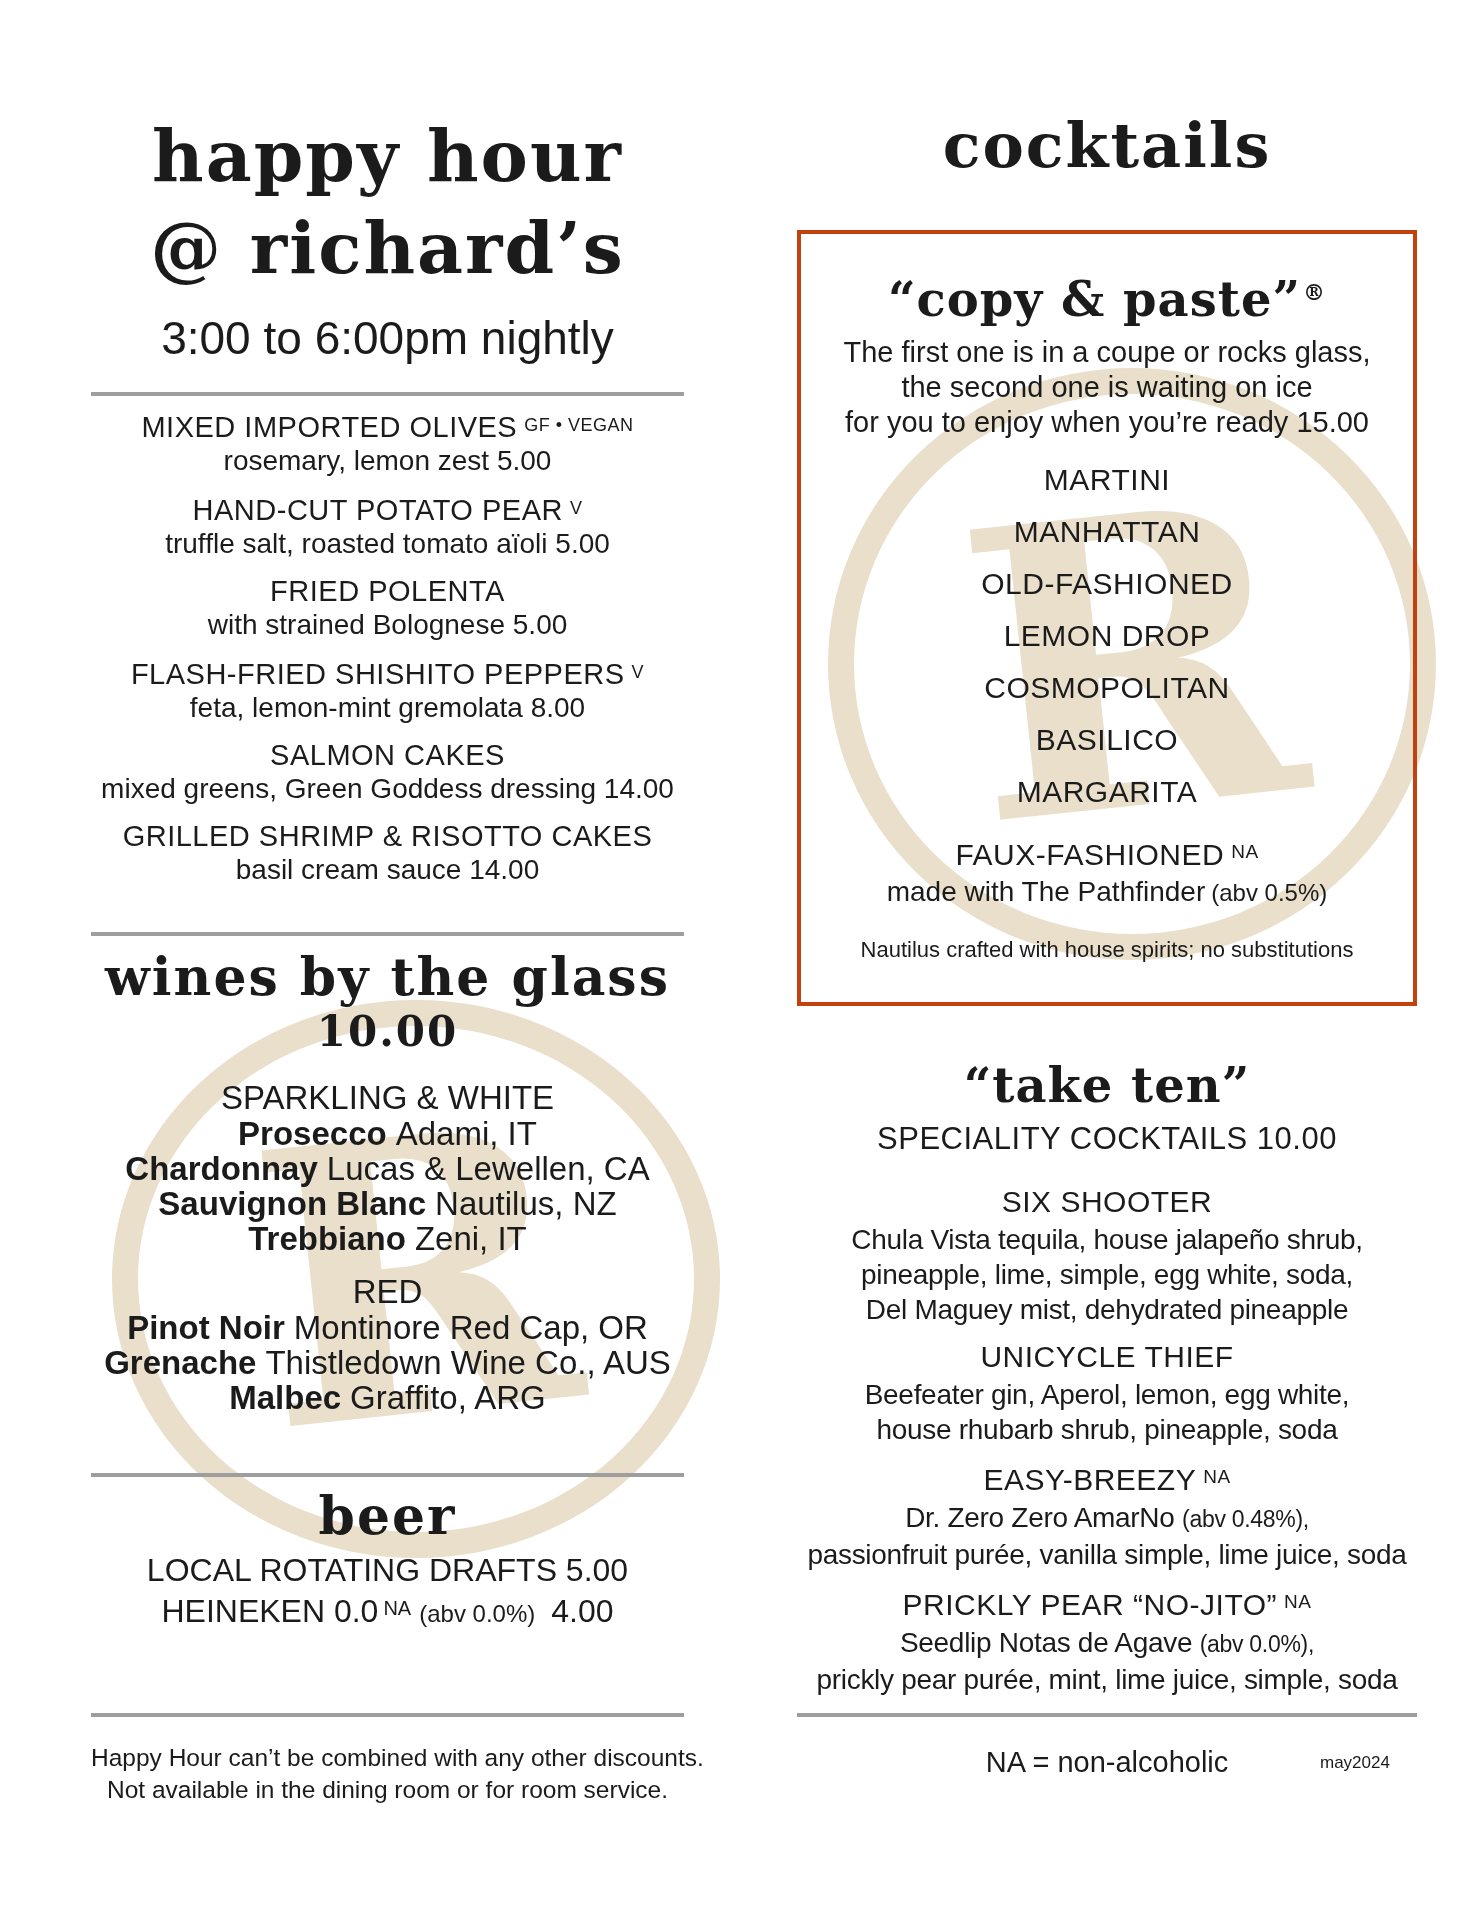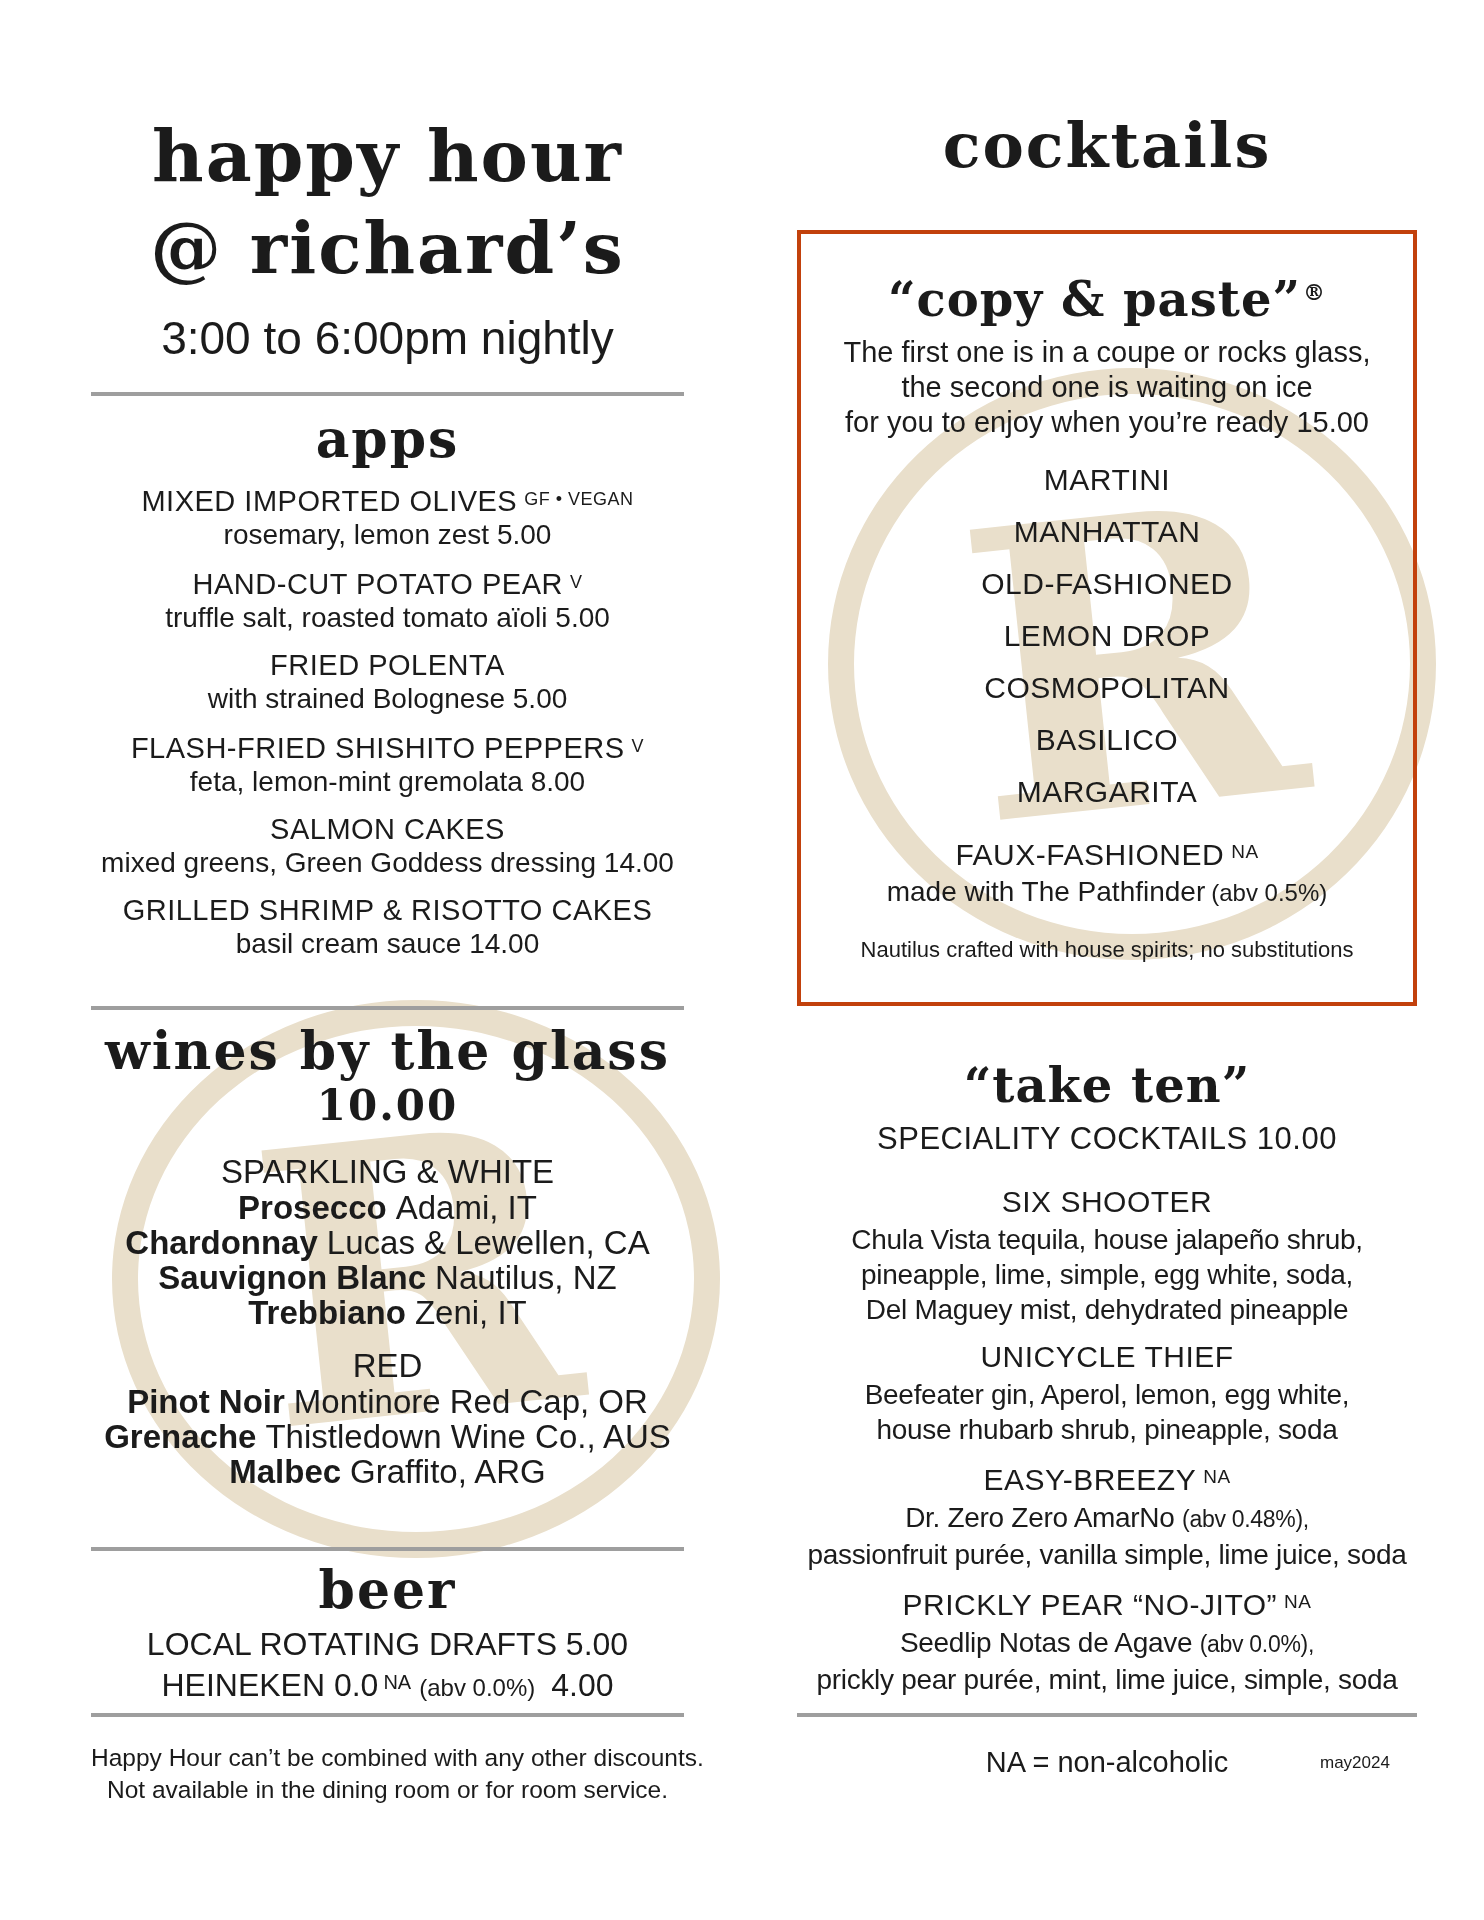--- a/index.html
+++ b/index.html
@@ -124,21 +124,20 @@
   <div class="col col-left">
 
     <div class="didone main-title">
       <div class="nw">happy hour</div>
       <div class="nw">@ richard’s</div>
     </div>
     <div class="subtitle nw">3:00 to 6:00pm nightly</div>
 
     <hr class="rule rule-1">
 
-    <div class="didone h-section h-apps">apps</div>
 
     <div class="apps-list">
       <div class="app-item">
         <div class="app-name nw"><span>MIXED IMPORTED OLIVES</span><sup>GF • VEGAN</sup></div>
         <div class="app-desc nw">rosemary, lemon zest 5.00</div>
       </div>
       <div class="app-item">
         <div class="app-name nw"><span>HAND-CUT POTATO PEAR</span><sup>V</sup></div>
         <div class="app-desc nw">truffle salt, roasted tomato aïoli 5.00</div>
       </div>

